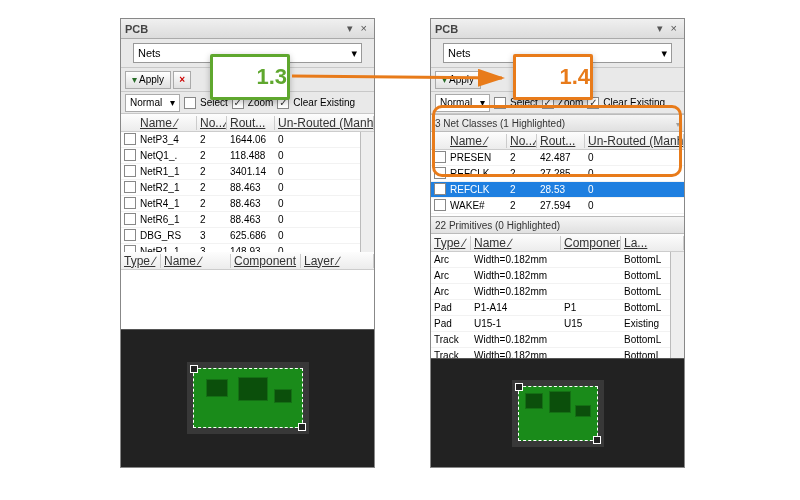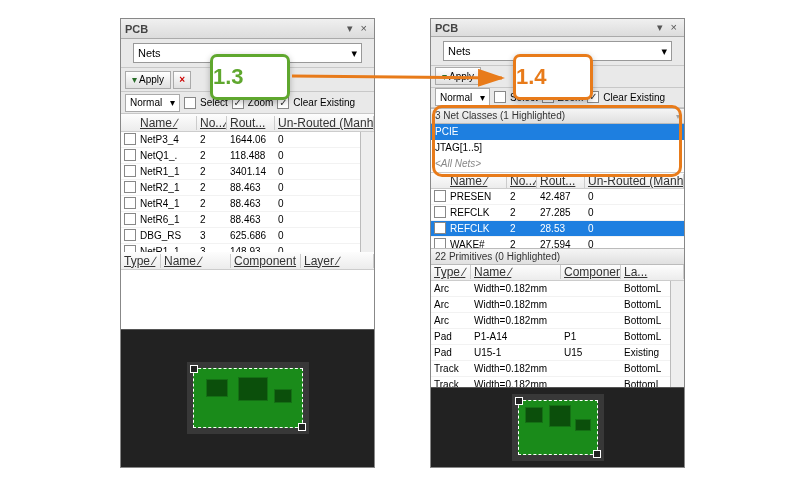--- a/index.html
+++ b/index.html
@@ -78,22 +78,22 @@
   .board.sm { width:80px; height:55px; }
   .board::before,.board::after { content:""; position:absolute; width:6px;height:6px;border:1px solid #fff;background:#222;}
   .board::before { left:-4px; top:-4px; }
   .board::after  { right:-4px; bottom:-4px; }
   .chip { position:absolute;background:#0b4f0b;border:1px solid #147014; }
   .scrollbar-fake { width:14px; background:#eee; border-left:1px solid #bbb; }
   .flexrow { display:flex; }
 
   
   .callout {
-    position:absolute; width:80px; height:46px; border-radius:7px; background:#fff;
-    display:flex;align-items:center;justify-content:flex-start; font-size:22px; font-weight:bold;
+    position:absolute; width:80px; height:46px; border-radius:2px; background:#fff;
+    display:flex;align-items:center;justify-content:flex-end; font-size:22px; font-weight:bold;
     box-shadow:0 2px 6px rgba(0,0,0,0.25);
   }
   .callout.green { border:3px solid #5fa72e; color:#5fa72e; left:210px; top:54px;}
   .callout.orange{ border:3px solid #e87b1a; color:#e87b1a; left:513px; top:54px;}
   .highlight-box {
     position:absolute; border:3px solid #e87b1a; border-radius:10px; pointer-events:none;
     left:432px; top:105px; width:250px; height:72px;
   }
   svg.arrow { position:absolute; pointer-events:none; }
 </style>
@@ -256,25 +256,20 @@
     <span class="chk checked"></span>
       <span>Zoom</span>
     <span class="chk checked"></span>
       <span>Clear Existing</span>
   </div>
 
   <div class="section-header">
     <span>3 Net Classes (1 Highlighted)</span>
       <span class="funnel"></span>
   </div>
-  <div class="listbox" id="right-classes" style="height:50px">
-      <div class="listrow selected">PCIE</div>
-      <div class="listrow">JTAG[1..5]</div>
-      <div class="listrow italic">&lt;All Nets&gt;</div>
-    </div>
 
   <div class="col-header">
     <div class="cell" style="width:16px"></div>
     <div class="cell" style="width:60px"><span>Name</span> ∕</div>
     <div class="cell" style="width:30px"><span>No...</span>∕</div>
     <div class="cell" style="width:48px"><span>Rout...</span></div>
     <div class="cell" style="flex:1"><span>Un-Routed (Manhatta...</span></div>
   </div>
   <div class="tbody" id="right-nets" style="height:66px">
       <div class="trow">

